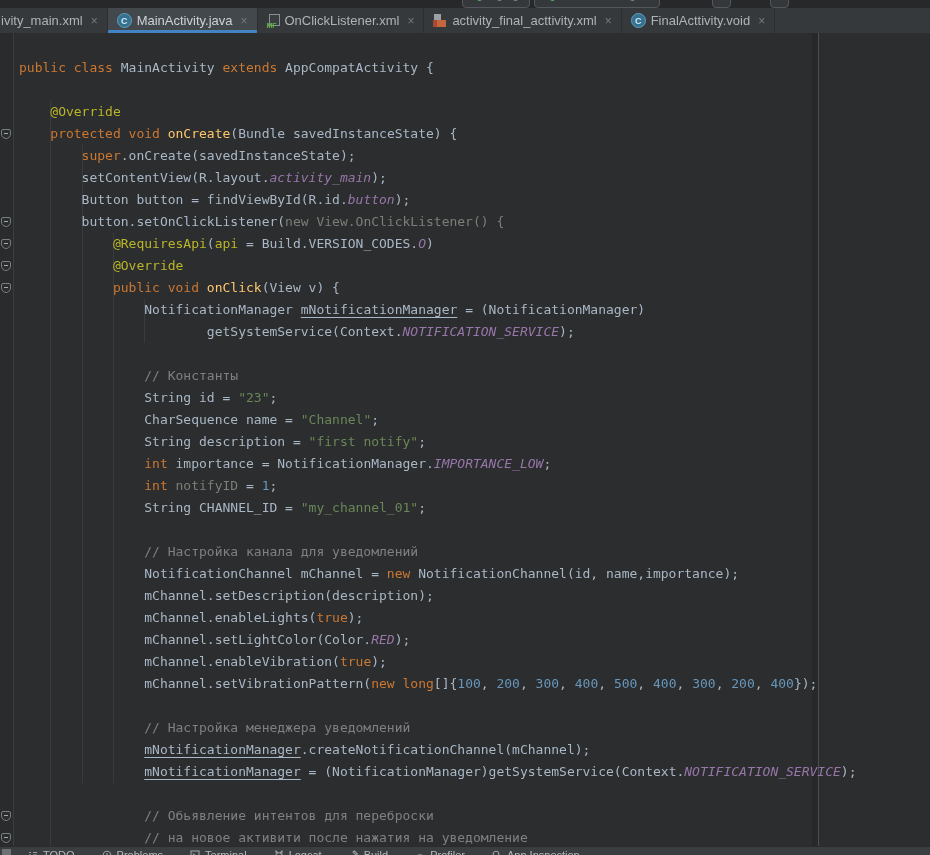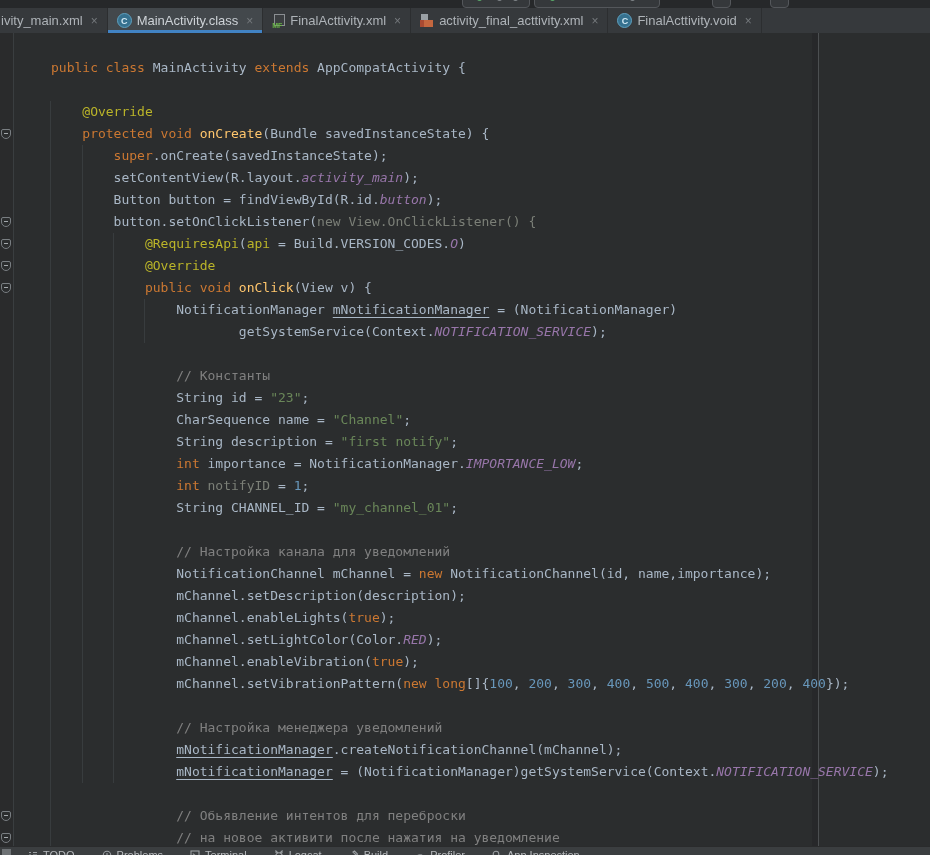--- a/index.html
+++ b/index.html
@@ -33,21 +33,21 @@
   .gutter{position:absolute;left:0;top:0;width:14px;height:100%;background:#2A2B2C;}
   .gutter::after{content:"";position:absolute;left:13px;top:0;width:1px;height:100%;background:#3A3E40;}
   .fold{position:absolute;left:1px;width:10px;height:10px;box-sizing:border-box;border:1px solid #797E82;
         border-radius:2px 2px 5px 5px;background:#2B2D2E;z-index:3;}
   .fold::after{content:"";position:absolute;left:2px;right:2px;top:3px;height:1px;background:#A3A8AC;}
   .guide{position:absolute;width:1px;background:#383C3E;z-index:1;}
   .margin-band{position:absolute;left:812px;top:0;width:6px;height:100%;background:#27282A;z-index:0;}
   .margin-line{position:absolute;left:818px;top:0;width:1px;height:100%;background:#4C4F51;z-index:0;}
   .code{position:absolute;left:14px;top:0;padding:24px 0 0 5px;font-family:"DejaVu Sans Mono",monospace;
         font-size:13px;line-height:22px;white-space:pre;z-index:2;}
-  .line{min-height:22px;margin-left:32px;}
+  .line{min-height:22px;}
   .t-d{color:#A9B7C6;}
   .t-k{color:#CC7832;}
   .t-s{color:#6A8759;}
   .t-n{color:#6897BB;}
   .t-c{color:#808080;}
   .t-a{color:#BBB529;}
   .t-p{color:#9876AA;font-style:italic;}
   .t-m{color:#FFC66D;}
   .t-g{color:#7B7F77;}
   .t-u{color:#A9B7C6;text-decoration:underline;text-underline-offset:3px;}
@@ -80,28 +80,28 @@
     <div class="tb-box" style="left:770px;width:17px;"></div>
   </div>
 
   <div class="tabbar">
       <div class="tab first">
         <span class="tab-label">ivity_main.xml</span>
         <span class="tab-close">×</span>
       </div>
       <div class="tab active">
         <span class="ic-class">C</span>
-        <span class="tab-label">MainActivity.class</span>
+        <span class="tab-label">MainActivity.java</span>
         <span class="tab-close">×</span>
       </div>
       <div class="tab">
         <span class="ic-manifest">
           <i>MF</i>
         </span>
-        <span class="tab-label">FinalActtivity.xml</span>
+        <span class="tab-label">OnClickListener.xml</span>
         <span class="tab-close">×</span>
       </div>
       <div class="tab">
         <span class="ic-layout"></span>
         <span class="tab-label">activity_final_acttivity.xml</span>
         <span class="tab-close">×</span>
       </div>
       <div class="tab">
         <span class="ic-class">C</span>
         <span class="tab-label">FinalActtivity.void</span>

